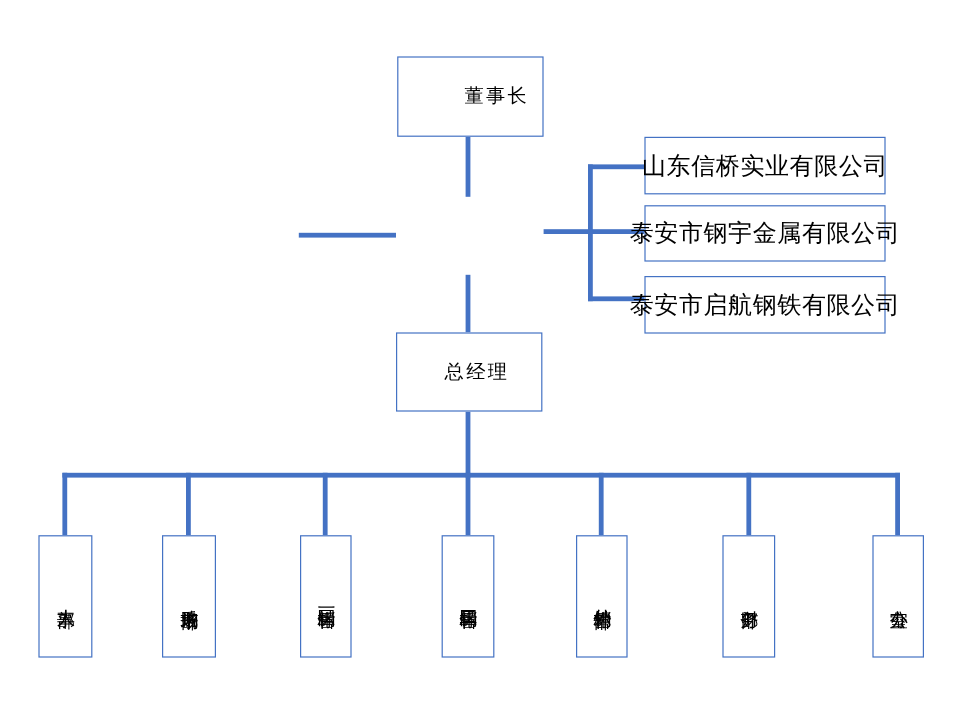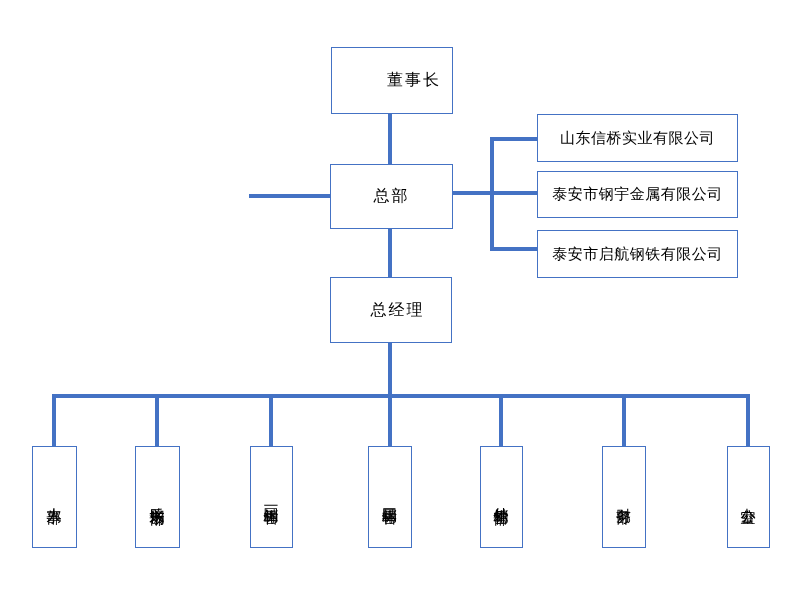--- a/index.html
+++ b/index.html
@@ -28,21 +28,21 @@
     align-items: center;
     justify-content: center;
     color: #000000;
     text-align: center;
   }
   .box-lg span {
     font-size: 16px;
     letter-spacing: 2px;
   }
   .box-md span {
-    font-size: 15px;
+    font-size: 20px;
     letter-spacing: 0.5px;
     white-space: nowrap;
   }
   .box-v span {
     writing-mode: vertical-rl;
     text-orientation: upright;
     font-size: 15px;
     letter-spacing: 0.5px;
     line-height: 1.0;
   }
@@ -67,23 +67,20 @@
   <div class="line" style="left:388px; top:394px; width:4px; height:52px;"></div>
   <div class="line" style="left:499px; top:394px; width:4px; height:52px;"></div>
   <div class="line" style="left:622px; top:394px; width:4px; height:52px;"></div>
   <div class="line" style="left:746px; top:394px; width:4px; height:52px;"></div>
 
   <div class="box box-lg" style="left:331px; top:47px; width:122px; height:67px;padding-left:44px;">
     <span>董事长</span>
   </div>
 
 
-  <div class="box box-lg" style="left:330px; top:164px; width:123px; height:65px;">
-    <span>总部</span>
-  </div>
 
   <div class="box box-lg" style="left:330px; top:277px; width:122px; height:66px;padding-left:13px;">
     <span>总经理</span>
   </div>
 
   <div class="box box-md" style="left:537px; top:114px; width:201px; height:48px;">
     <span>山东信桥实业有限公司</span>
   </div>
 
   <div class="box box-md" style="left:537px; top:230px; width:201px; height:48px;">

